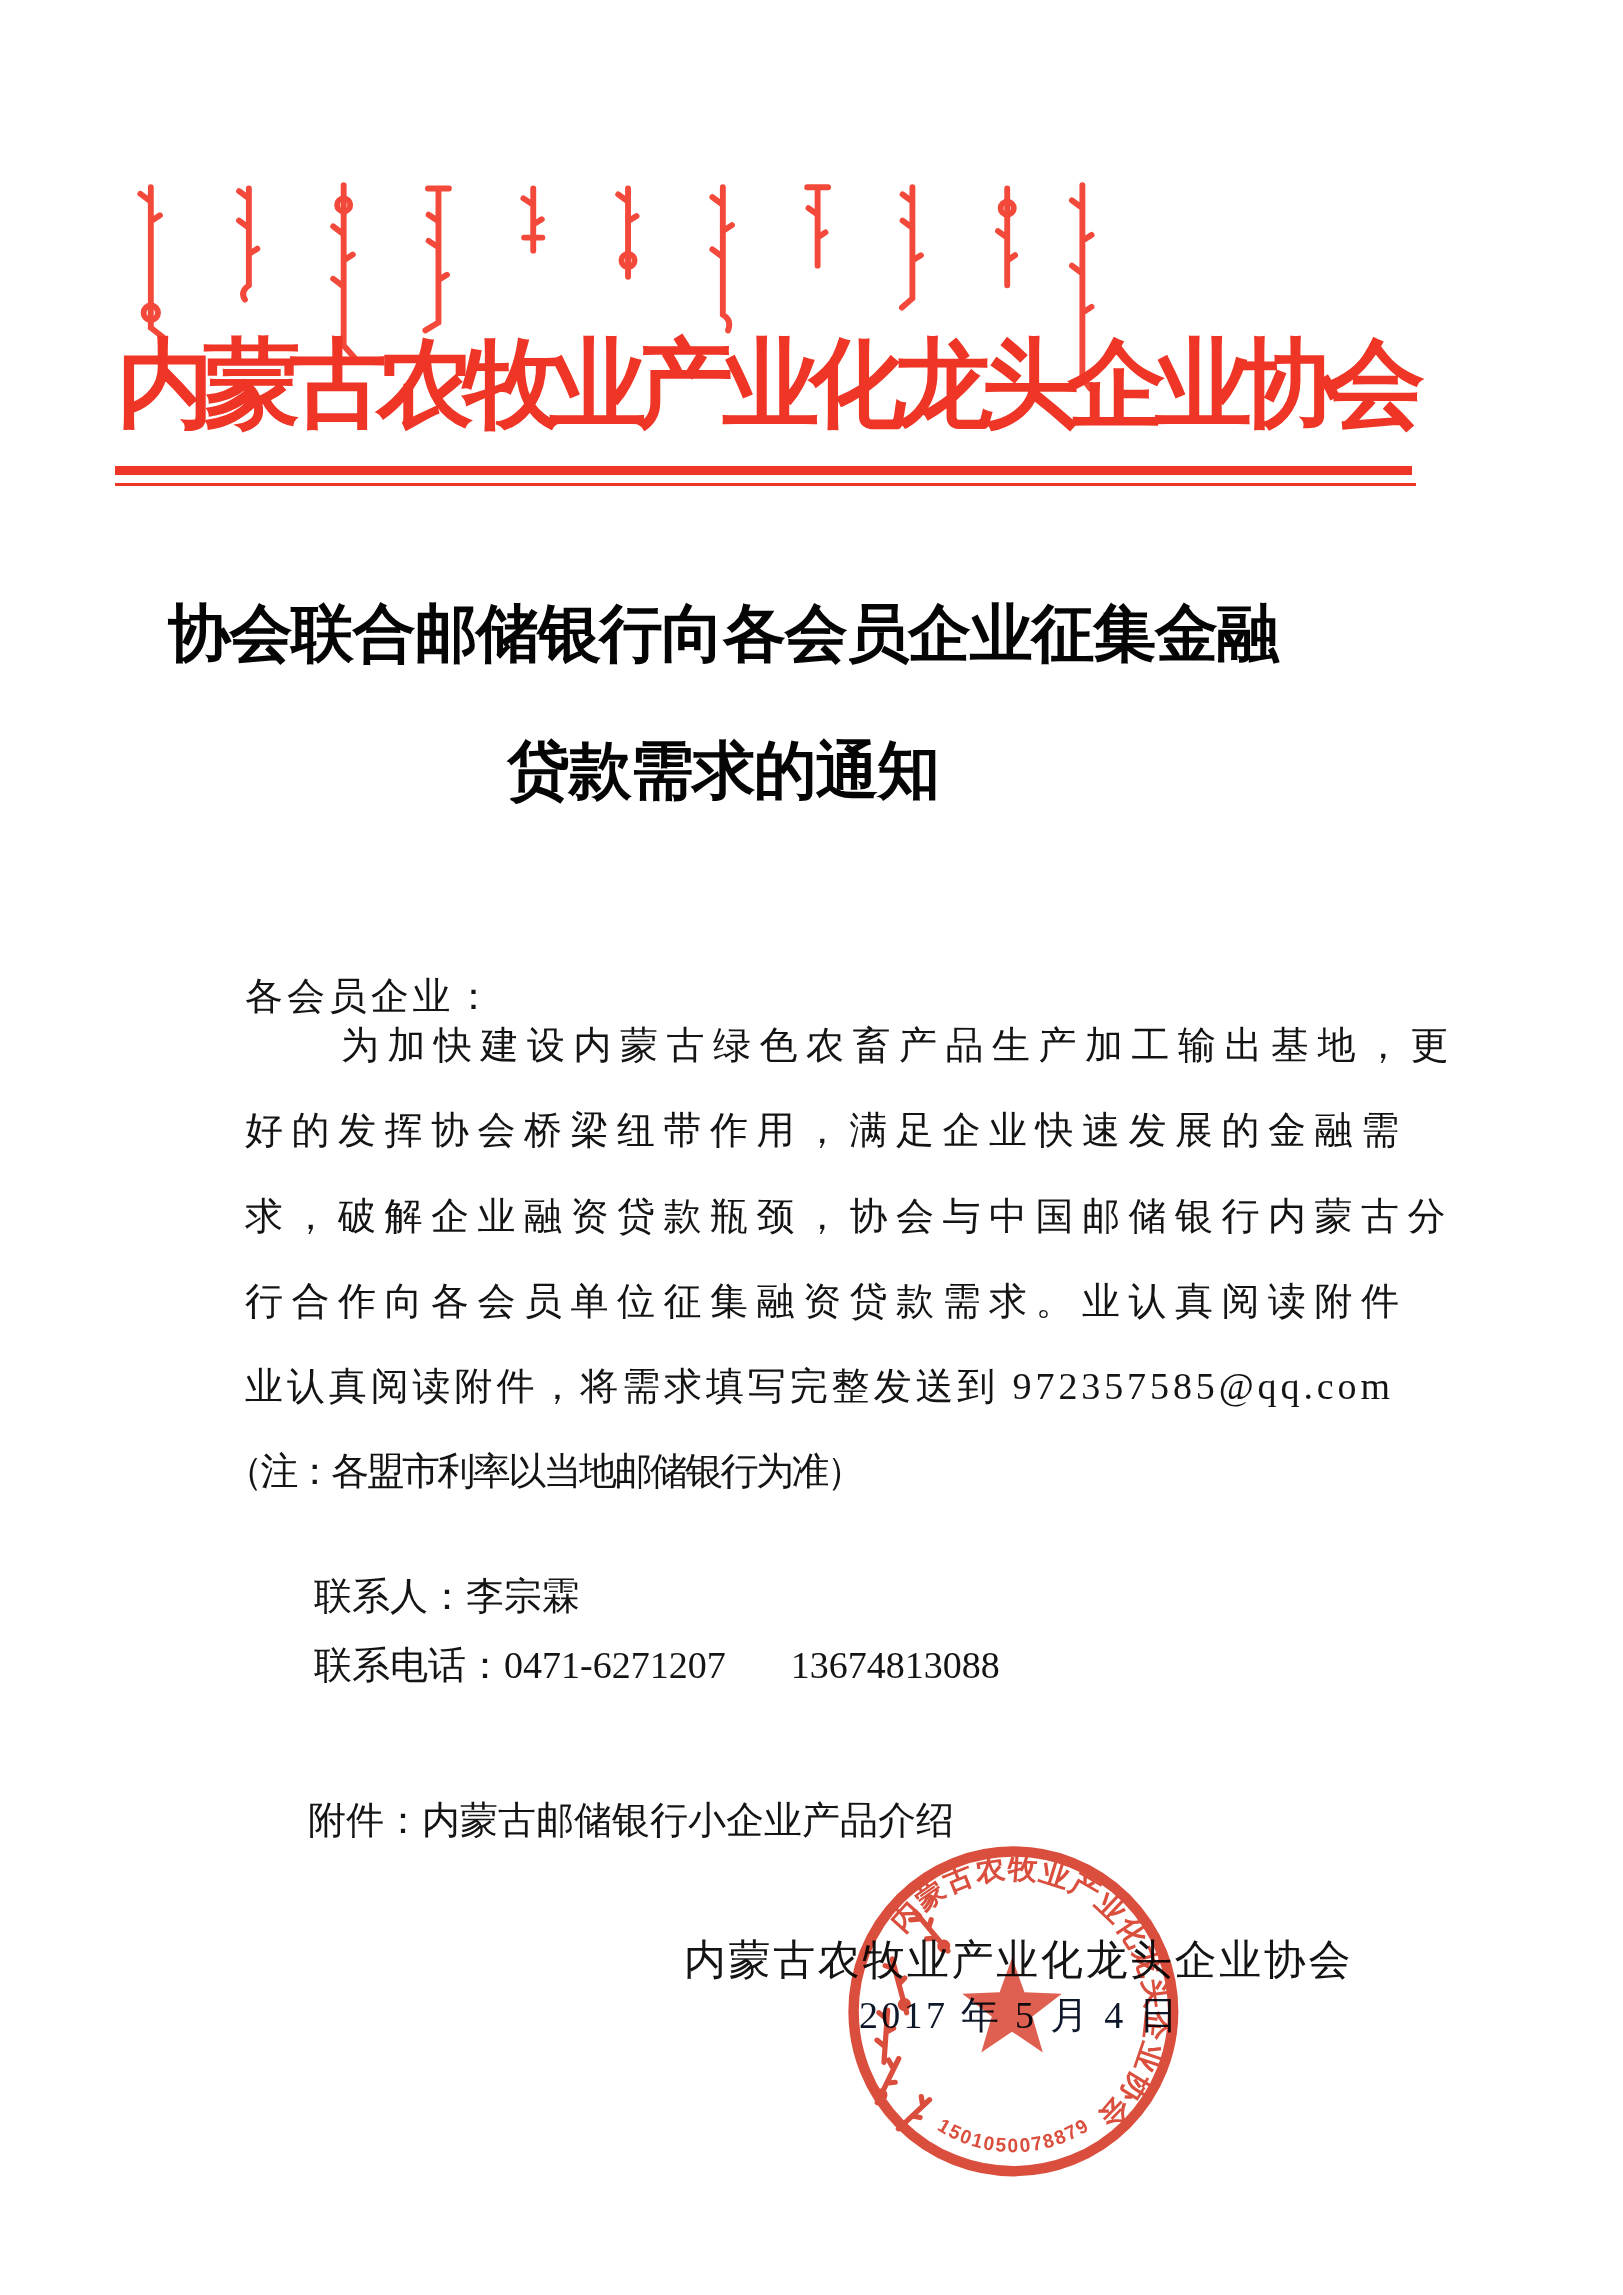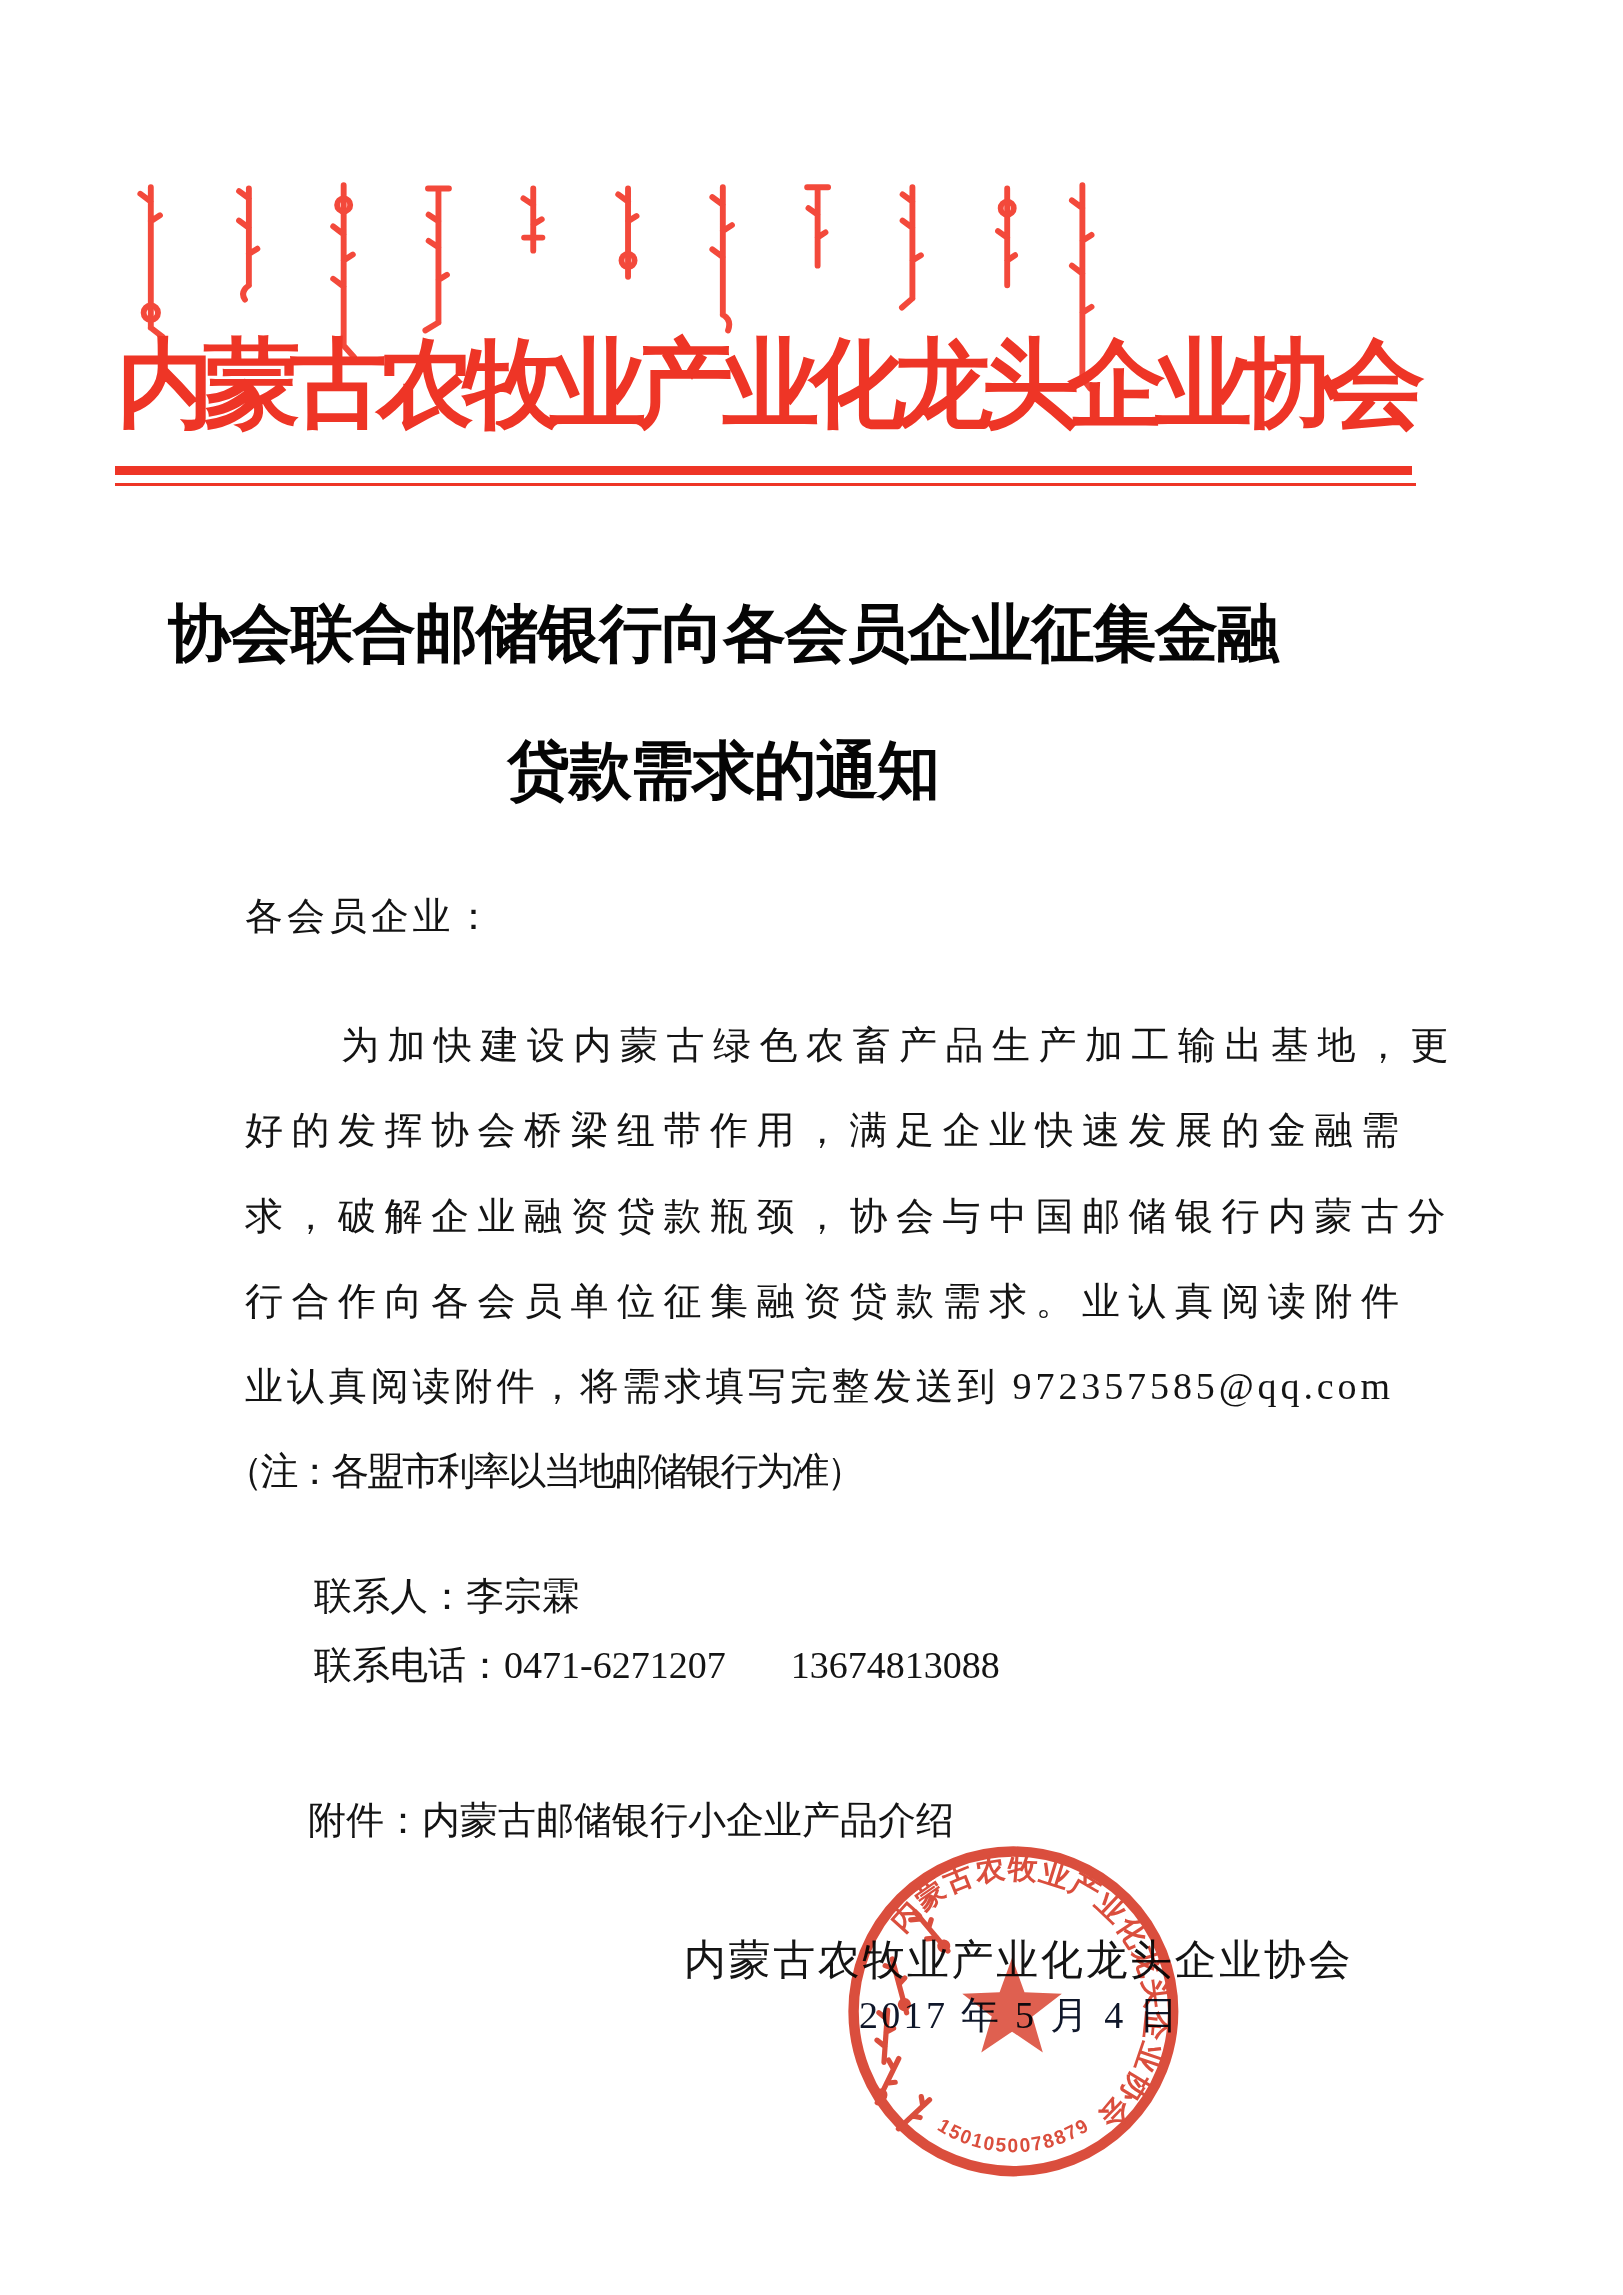--- a/index.html
+++ b/index.html
@@ -16,21 +16,21 @@
   .rule-thin{left:115px;top:483px;width:1301px;height:3.3px;background:#ee3526;}
 
   
   .doc-title{left:0;top:599px;width:1446px;text-align:center;
     font-family:"Liberation Sans", sans-serif;font-weight:bold;font-size:63px;line-height:68px;
     letter-spacing:-1.3px;color:#050505;white-space:nowrap;}
   .doc-title2{top:736px;}
 
   
   .bodyline{white-space:nowrap;font-size:38px;line-height:42px;color:#141414;}
-  .salutation{left:245px;top:895px;letter-spacing:3.9px;}
+  .salutation{left:245px;top:975px;letter-spacing:3.9px;}
   .p0{left:245px;top:1024px;letter-spacing:8.5px;padding-left:96px;}
   .p1{left:245px;top:1109px;letter-spacing:8.5px;}
   .p2{left:245px;top:1195px;letter-spacing:8.5px;}
   .p3{left:245px;top:1280px;letter-spacing:8.5px;}
   .p4{left:245px;top:1365px;letter-spacing:3.9px;}
   .note{left:225px;top:1450px;letter-spacing:-2.6px;}
   .contact{left:314px;top:1563px;letter-spacing:0;margin-top:12px;}
   .phone{left:314px;top:1644px;letter-spacing:0;}
   .phone .num2{margin-left:65px;}
   .attach{left:308px;top:1799px;letter-spacing:0;}

